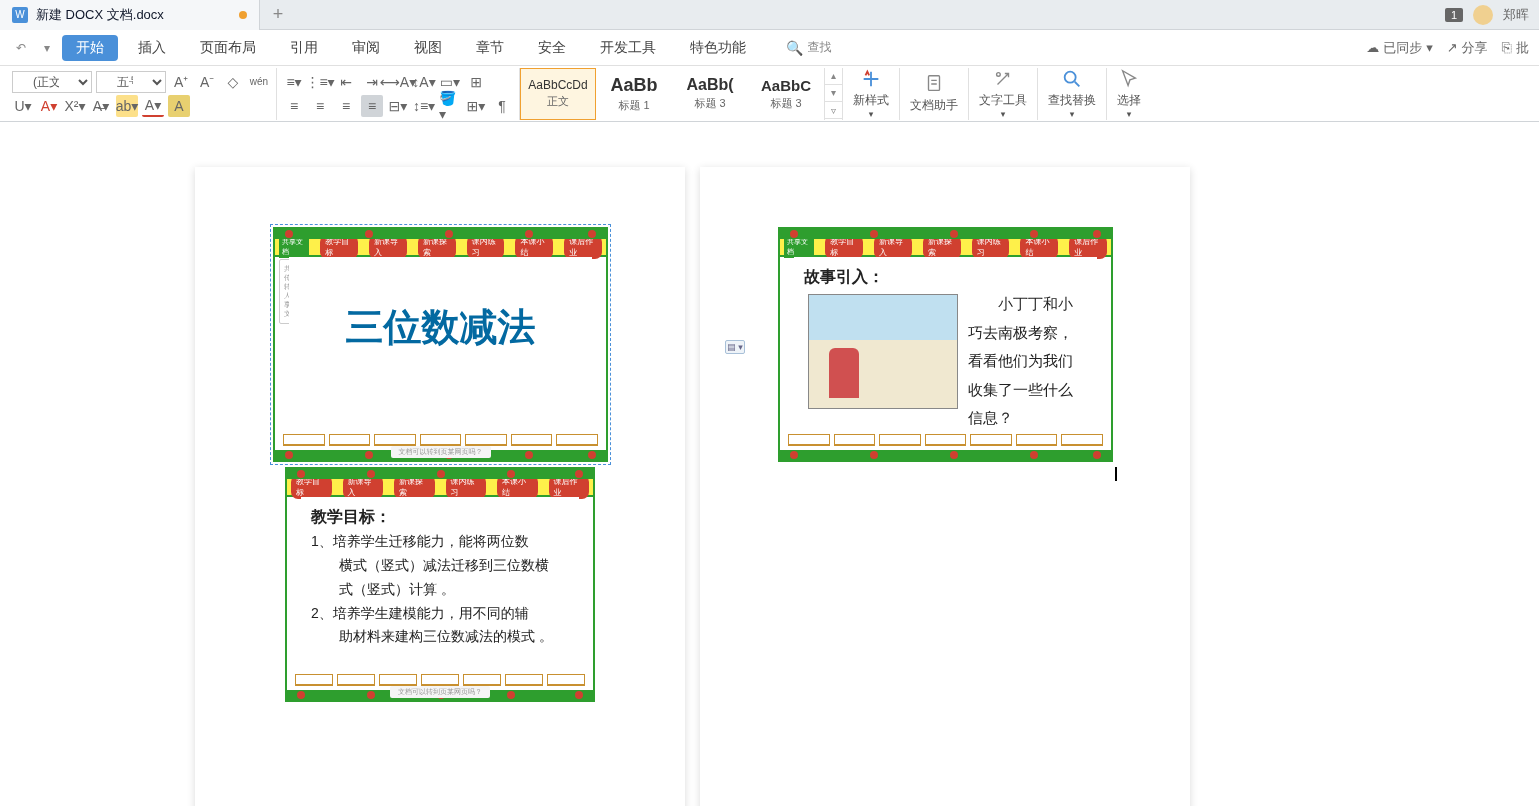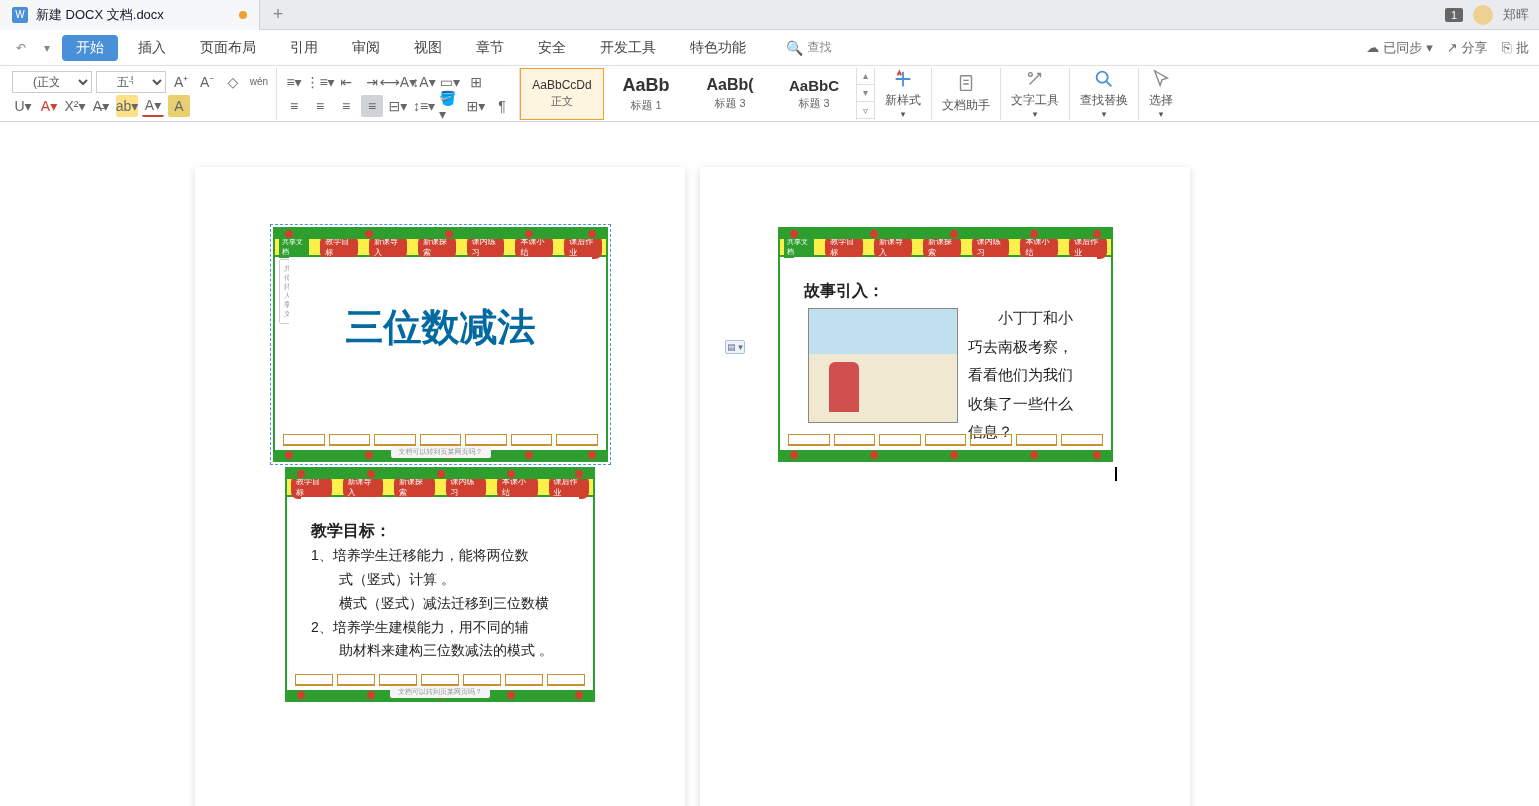--- a/index.html
+++ b/index.html
@@ -29,21 +29,21 @@
 
 
 .toolbar { height:56px; border-bottom:1px solid #d0d4d8; display:flex; align-items:center; padding:0 6px; }
 .tool-group { display:flex; flex-direction:column; gap:2px; padding:0 6px; border-right:1px solid #e0e0e0; height:52px; justify-content:center; }
 .tool-row { display:flex; gap:4px; align-items:center; }
 .font-select { border:1px solid #ccc; height:22px; padding:0 16px; font-size:12px; color:#555; background:#fff; }
 .tool-btn { width:22px; height:22px; display:flex; align-items:center; justify-content:center; color:#666; cursor:pointer; font-size:14px; border-radius:2px; }
 .tool-btn.hl { background:#fce08a; }
 .tool-btn.hl2 { background:#e8d070; }
 .style-gallery { display:flex; height:52px; border-right:1px solid #e0e0e0; }
-.style-item { width:84px; display:flex; flex-direction:column; align-items:center; justify-content:center; border:1px solid transparent; cursor:pointer; }
+.style-item { width:76px; display:flex; flex-direction:column; align-items:center; justify-content:center; border:1px solid transparent; cursor:pointer; }
 .style-item.sel { border:1px solid #f0a030; background:#fef5e0; }
 .style-preview { font-size:12px; color:#333; }
 .style-preview.lg { font-size:18px; font-weight:bold; }
 .style-label { font-size:11px; color:#666; margin-top:2px; }
 .gallery-nav { width:18px; display:flex; flex-direction:column; border-left:1px solid #e0e0e0; }
 .gallery-nav div { flex:1; display:flex; align-items:center; justify-content:center; color:#888; font-size:10px; border-bottom:1px solid #e0e0e0; cursor:pointer; }
 .big-btn { display:flex; flex-direction:column; align-items:center; justify-content:center; padding:0 10px; height:52px; cursor:pointer; color:#555; font-size:12px; border-right:1px solid #e0e0e0; }
 .big-btn svg, .big-btn .icon { width:22px; height:22px; margin-bottom:2px; }
 
 
@@ -60,21 +60,21 @@
 .slide-edge.bot { bottom:0; }
 .slide-body { position:absolute; top:28px; left:14px; right:14px; bottom:28px; background:#fff; }
 .slide-fence { position:absolute; left:8px; right:8px; bottom:14px; height:12px; display:flex; gap:4px; }
 .slide-fence div { flex:1; border:1px solid #c89030; border-bottom:2px solid #c89030; }
 .slide-footer { position:absolute; bottom:2px; left:50%; transform:translateX(-50%); font-size:7px; color:#999; background:#f5f5f5; padding:1px 8px; border-radius:2px; }
 .dots { position:absolute; width:100%; height:10px; }
 .dots span { position:absolute; width:8px; height:8px; background:#d04030; border-radius:50%; }
 
 .popup { position:absolute; background:#fff; border:1px solid #ccc; padding:4px; font-size:7px; color:#999; width:95px; line-height:1.3; border-radius:2px; }
 .big-title { font-size:38px; color:#0369a1; font-weight:bold; text-align:center; margin-top:45px; font-family:"KaiTi","STKaiti",serif; }
-.content-text { font-size:14px; color:#222; line-height:1.7; padding:20px 10px; font-family:"KaiTi","STKaiti",serif; }
+.content-text { font-size:14px; color:#222; line-height:1.7; padding:6px 10px; font-family:"KaiTi","STKaiti",serif; }
 .content-title { font-size:16px; font-weight:bold; font-family:"KaiTi","STKaiti",serif; }
 .story-img { width:150px; height:115px; background:linear-gradient(#c0e0f0 40%,#f0e8d0 40%); border:1px solid #888; float:left; margin:4px 10px 4px 4px; position:relative; }
 .story-img::after { content:""; position:absolute; left:20px; bottom:10px; width:30px; height:50px; background:#d05050; border-radius:6px 6px 0 0; }
 .float-handle { position:absolute; width:20px; height:14px; background:#eef3f8; border:1px solid #a8c0d8; border-radius:2px; display:flex; align-items:center; justify-content:center; font-size:9px; color:#668; }
 </style>
 </head>
 <body>
 
 <div class="titlebar">
   <div class="tab">
@@ -292,22 +292,22 @@
         <span class="slide-tag">新课导入</span>
         <span class="slide-tag">新课探索</span>
         <span class="slide-tag">课内练习</span>
         <span class="slide-tag">本课小结</span>
         <span class="slide-tag">课后作业</span>
       </div>
       <div class="slide-body">
         <div class="content-text">
           <div class="content-title">教学目标：</div>
           <div>1、培养学生迁移能力，能将两位数</div>
+          <div>　　横式（竖式）减法迁移到三位数横</div>
           <div>　　式（竖式）计算 。</div>
-          <div>　　横式（竖式）减法迁移到三位数横</div>
           <div>2、培养学生建模能力，用不同的辅</div>
           <div>　　助材料来建构三位数减法的模式 。</div>
         </div>
       </div>
       <div class="slide-fence">
           <div></div>
           <div></div>
           <div></div>
           <div></div>
           <div></div>

